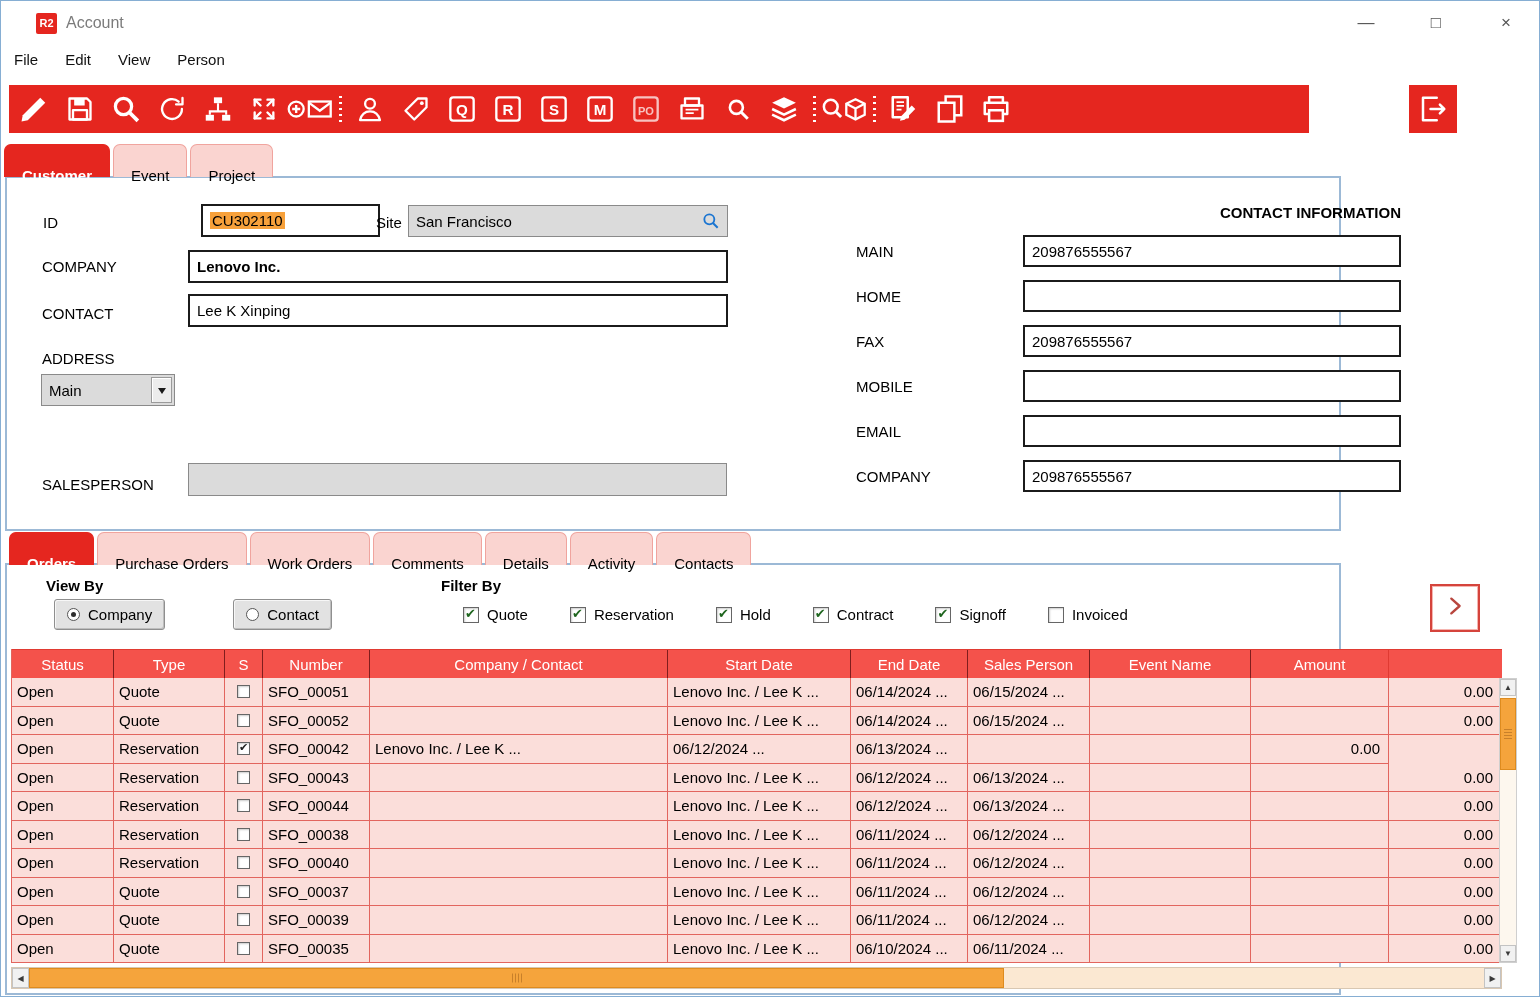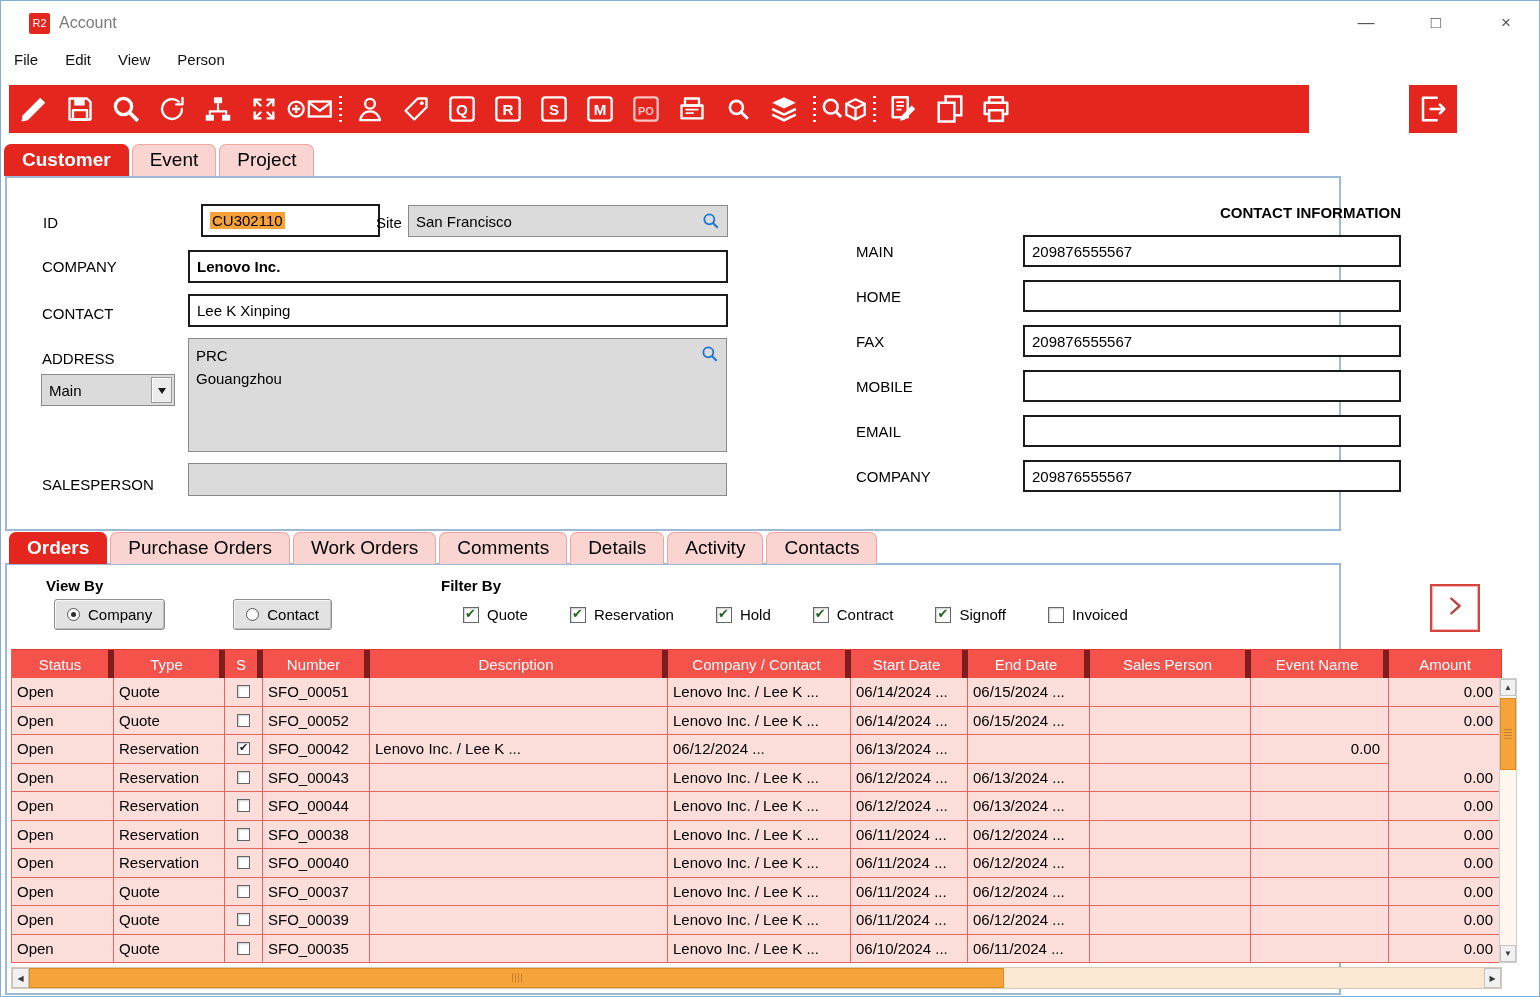--- a/index.html
+++ b/index.html
@@ -1,42 +1,42 @@
 <!DOCTYPE html>
 <html><head>
 <meta charset="utf-8">
 <style>
   * { box-sizing: border-box; margin: 0; padding: 0; }
   body { font-family: "Liberation Sans", sans-serif; background:#e8e8e8; }
   .window { position:relative; width:1540px; height:997px; background:#fff; overflow:hidden; border:1px solid #86aed3; }
 
   
   .titlebar { position:absolute; top:0; left:0; right:0; height:44px; display:flex; align-items:center; background:#fff; }
-  .app-logo { margin-left:28px; width:21px; height:21px; background:#E5261F; color:#fff; font-size:11px; font-weight:normal; display:flex; align-items:center; justify-content:center; border-radius:2px; }
+  .app-logo { margin-left:35px; width:21px; height:21px; background:#E5261F; color:#fff; font-size:11px; font-weight:bold; display:flex; align-items:center; justify-content:center; border-radius:2px; }
   .window-title { margin-left:9px; font-size:16px; color:#7b7b7b; }
   .win-controls { margin-left:auto; margin-right:18px; display:flex; gap:40px; color:#555; font-size:17px; }
   .win-btn { width:30px; text-align:center; }
 
   
   .menubar { position:absolute; top:40px; left:0; right:0; height:37px; display:flex; align-items:center; padding-left:13px; gap:27px; font-size:15px; color:#111; }
 
   
   .toolbar { position:absolute; top:84px; left:8px; width:1300px; height:48px; background:#E5261F; display:flex; align-items:center; padding:0 2px; }
   .tb-btn { height:44px; min-width:46px; display:flex; align-items:center; justify-content:center; }
   .tb-icon { display:flex; align-items:center; justify-content:center; }
   .tb-icon.dim { opacity:.72; }
   .tb-sep { width:14px; height:32px; display:flex; align-items:center; justify-content:center; }
   .tb-sep::before { content:""; width:3px; height:26px; background:repeating-linear-gradient(to bottom,#fff 0 2px, rgba(255,255,255,0) 2px 6px); }
   .exit-btn { position:absolute; top:84px; left:1408px; width:48px; height:48px; background:#E5261F; display:flex; align-items:center; justify-content:center; }
 
   
   .tabs { position:absolute; display:flex; gap:3px; z-index:3; }
   .tabs1 { top:143px; left:3px; }
   .tabs2 { top:531px; left:8px; }
-  .tab { height:32px; line-height:30px; padding:0 17px; background:#FAD4D0; border:1px solid #F0A49E; border-bottom:none; border-radius:7px 7px 0 0; font-size:19px; color:#000; white-space:nowrap; }
+  .tab { height:32px; line-height:30px; padding:16px 17px; background:#FAD4D0; border:1px solid #F0A49E; border-bottom:none; border-radius:7px 7px 0 0; font-size:15px; color:#000; white-space:nowrap; }
   .tab.active { background:#E5261F; color:#fff; font-weight:bold; border-color:#E5261F; }
 
   
   .panel { position:absolute; left:4px; width:1336px; background:#fff; border:2px solid #9CB9D6;padding-left:39px; }
   .panel1 { top:175px; height:355px; }
   .panel2 { top:562px; height:432px; }
 
   .lbl { position:absolute; font-size:15px; color:#000; white-space:nowrap; }
   .bold { font-weight:bold; }
 
@@ -79,21 +79,21 @@
   .checkbox.checked::after { content:"\2714"; position:absolute; left:1px; top:-2px; font-size:13px; color:#1e651e; }
   .checkbox.small { width:13px; height:13px; flex-basis:13px; }
   .checkbox.small.checked::after { font-size:11px; color:#222; top:-2px; left:1px; }
 
   .next-btn { position:absolute; left:1423px; top:19px; width:50px; height:48px; background:#fff; border:2px solid #D5443C; display:flex; align-items:center; justify-content:center; box-shadow: 0 0 0 1px #F5B5B0 inset; }
 
   
   .orders-table { position:absolute; left:4px; top:84px; width:1491px; border-left:1px solid #E2655E; }
   .header-row, .t-row { display:grid; grid-template-columns:102px 111px 38px 107px 298px 183px 117px 122px 161px 138px 113px; }
   .header-row { height:29px; background:#F4524B; border-top:1px solid #E03A32; }
-  .header-cell { color:#fff; font-size:15px; display:flex; align-items:center; justify-content:center; border-right:6px solid #7f1d1d; overflow:hidden; white-space:nowrap; }
+  .header-cell { color:#fff; font-size:15px; display:flex; align-items:center; justify-content:center; border-right:1px solid #7f1d1d; overflow:hidden; white-space:nowrap; }
   .header-cell:last-child { border-right:1px solid #E03A32; }
   .t-row { height:28.5px; background:#FBDEDA; }
   .t-cell { border-right:1px solid #E2655E; border-bottom:1px solid #E2655E; font-size:15px; color:#000; display:flex; align-items:center; padding:0 5px; overflow:hidden; white-space:nowrap; }
   .t-cell.center { justify-content:center; padding:0; }
   .t-cell.right { justify-content:flex-end; padding-right:8px; }
   .t-cell.editing { background:#fff; }
 
   
   .vscroll { position:absolute; left:1492px; top:113px; width:18px; height:285px; background:#FDF7EE; border:1px solid #CFCFCF; display:flex; flex-direction:column; }
   .v-btn, .h-btn { background:#F1F1F1; border:1px solid #C3C3C3; color:#3a3a3a; display:flex; align-items:center; justify-content:center; font-size:8px; }
@@ -352,30 +352,20 @@
     <span class="lbl" style="left:35px;top:127px;">CONTACT</span>
     <div class="field white-field" id="contact-field">
         <span>Lee K Xinping</span>
       </div>
 
     <span class="lbl" style="left:35px;top:172px;">ADDRESS</span>
     <div class="field gray-field" id="address-select">
       <span>Main</span>
       <span class="dd-btn"></span>
     </div>
-    <div class="field gray-field" id="address-box">
-      <span class="multiline">PRC
-Gouangzhou</span>
-      <span class="corner-icon" id="address-search">
-        <svg width="20" height="20" viewBox="0 0 24 24">
-            <circle cx="10" cy="10" r="6" stroke="#1B75D1" stroke-width="2.2" fill="none"></circle>
-            <line x1="14.3" y1="14.3" x2="20" y2="20" stroke="#1B75D1" stroke-width="2.5"></line>
-          </svg>
-      </span>
-    </div>
 
     <span class="lbl" style="left:35px;top:298px;">SALESPERSON</span>
     <div class="field gray-field" id="salesperson-field">
         <span></span>
       </div>
 
     <span class="lbl" id="ci-title">CONTACT INFORMATION</span>
     <div style="position:absolute;inset:0;pointer-events:none;" id="ci-section">
         <span class="lbl ci-lbl" style="top: 65px;">MAIN</span>
         <div class="field white-field ci-field" style="top: 57px; pointer-events: auto;">
@@ -462,21 +452,20 @@
           </svg>
       </span>
     </div>
 
     <div class="orders-table" id="orders-table">
         <div class="header-row">
           <div class="header-cell">Status</div>
           <div class="header-cell">Type</div>
           <div class="header-cell">S</div>
           <div class="header-cell">Number</div>
-          <div class="header-cell">Description</div>
           <div class="header-cell">Company / Contact</div>
           <div class="header-cell">Start Date</div>
           <div class="header-cell">End Date</div>
           <div class="header-cell">Sales Person</div>
           <div class="header-cell">Event Name</div>
           <div class="header-cell">Amount</div>
         </div>
         <div class="t-row">
           <div class="t-cell">Open</div>
           <div class="t-cell">Quote</div>

